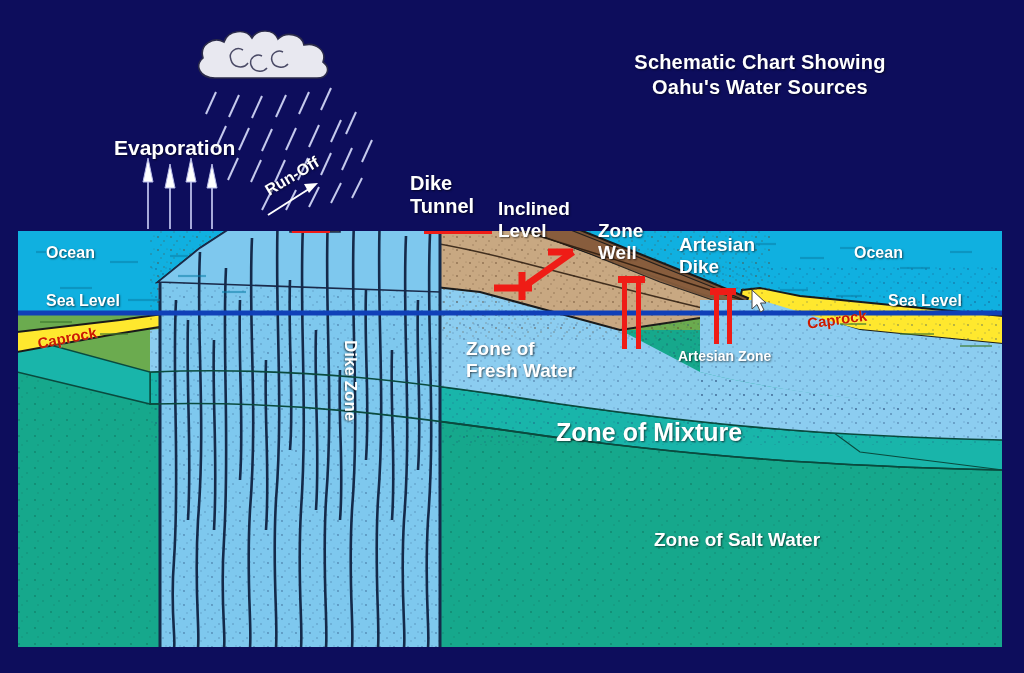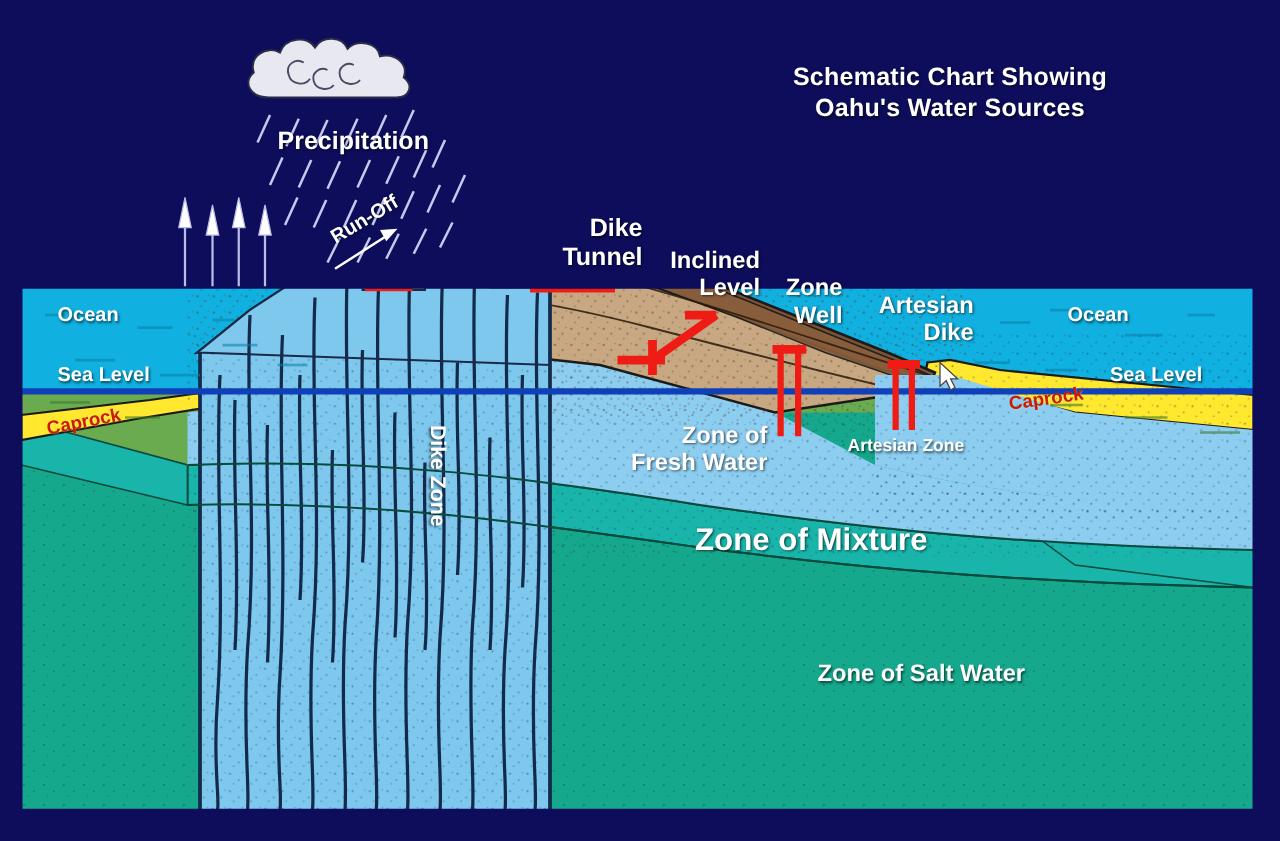--- a/index.html
+++ b/index.html
@@ -44,21 +44,21 @@
     font-weight: bold;
     text-shadow: 1px 1px 2px rgba(0,0,0,0.6);
     white-space: pre;
     line-height: 1.15;
     pointer-events: none;
   }
   .lbl.red {
     color: #cc1a00;
     text-shadow: 0.5px 0.5px 1px rgba(255,255,255,0.35);
   }
-  .c { text-align: right; }
+  .c { text-align: left; }
 </style>
 </head>
 <body>
 
 <div id="stage">
 
   <svg width="1024" height="673" viewBox="0 0 1024 673">
     <defs>
       <pattern id="speck" width="14" height="14" patternUnits="userSpaceOnUse">
         <circle cx="2" cy="3" r="0.9" fill="#1b3b6b" opacity="0.45"></circle>
@@ -287,22 +287,22 @@
     <g transform="translate(752,290)">
       <polygon points="0,0 0,19 5,14.5 8.5,22 12,20 8.5,13 14,13" fill="#ffffff" stroke="#444444" stroke-width="1"></polygon>
     </g>
   </svg>
 
   <div class="ttl">
     <div>Schematic Chart Showing</div>
     <div>Oahu's Water Sources</div>
   </div>
 
-
-  <div class="lbl" style="left:222px; top:102px; font-size:20px;">Precipitation</div>
+  <div class="lbl" style="left:114px; top:136px; font-size:21px;">Evaporation</div>
+
 
   <div class="lbl" style="left:262px; top:184px; font-size:16px; transform:rotate(-31deg); transform-origin:left top;">Run-Off</div>
 
   <div class="lbl c" style="left:410px; top:172px; width:104px; font-size:20px;">Dike
 Tunnel</div>
 
   <div class="lbl c" style="left:498px; top:198px; width:110px; font-size:19px;">Inclined
 Level</div>
 
   <div class="lbl c" style="left:598px; top:220px; width:76px; font-size:19px;">Zone

